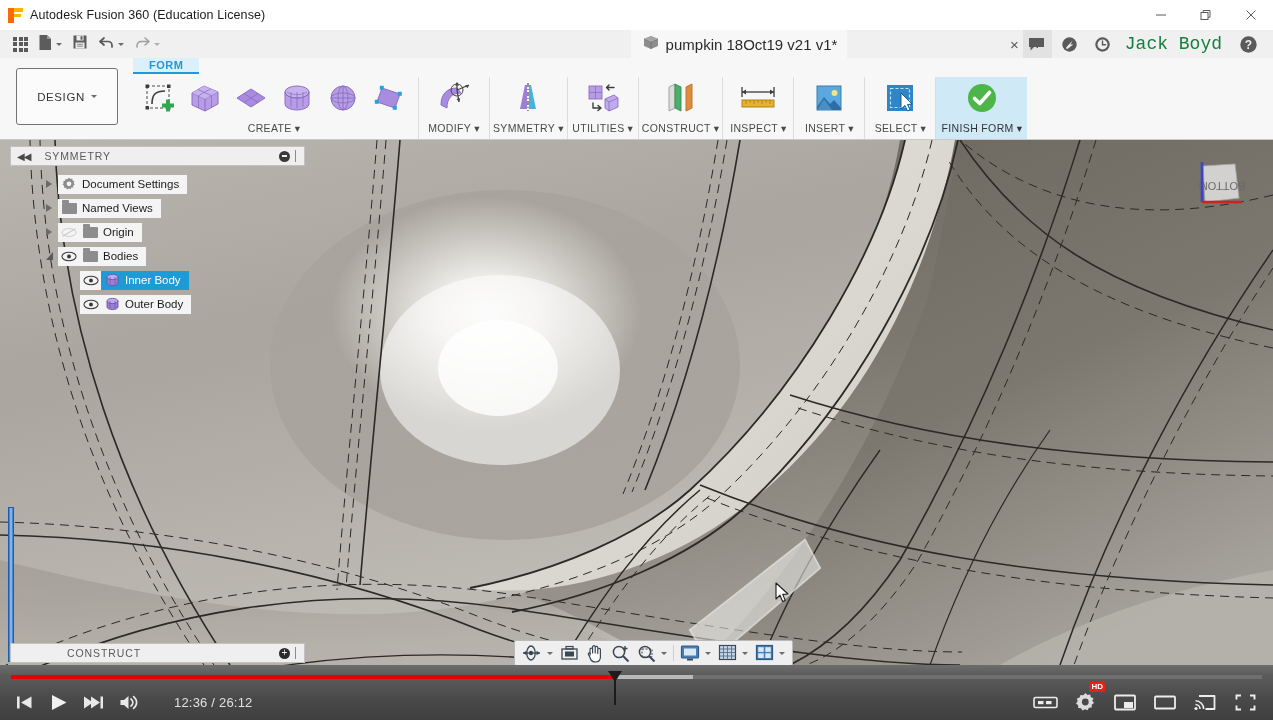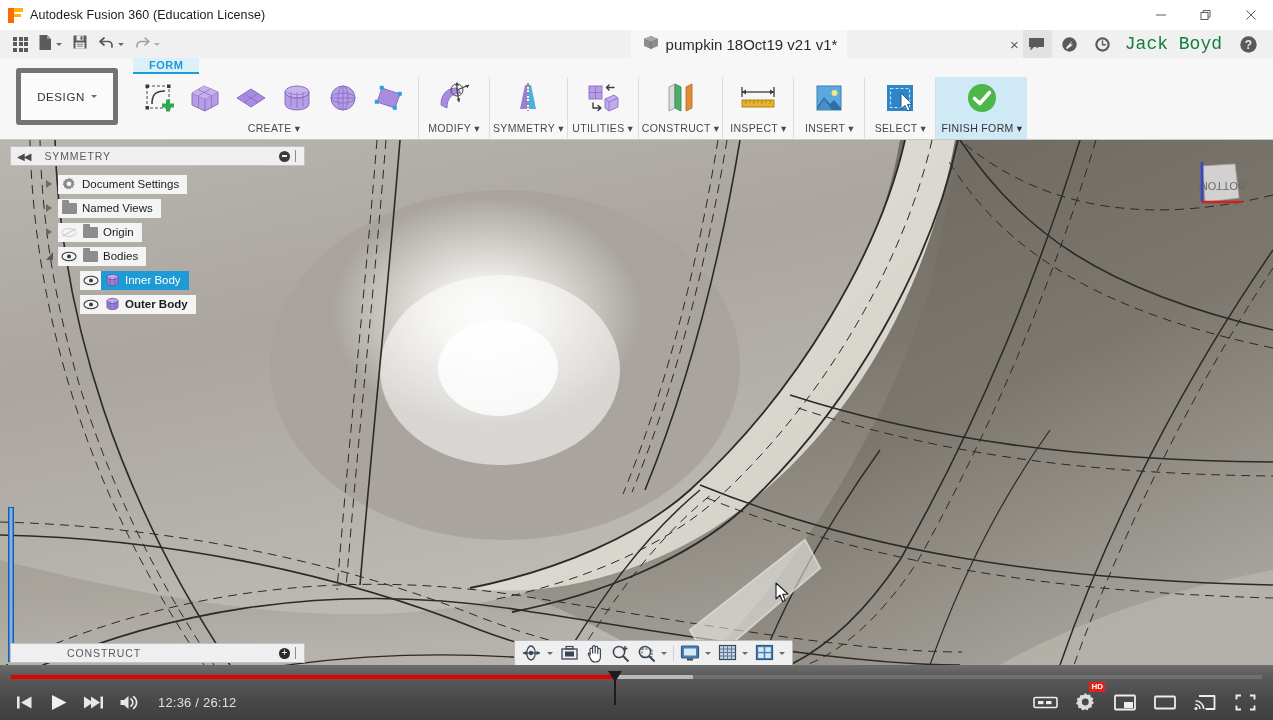--- a/index.html
+++ b/index.html
@@ -83,21 +83,21 @@
     background: #f7f7f7; border-bottom: 1px solid #c9c9c9;
   }
   .ribbon-tabs { position: absolute; top: 0; left: 133px; display: flex; }
   .ribbon-tab {
     height: 16px; padding: 0 16px; font-size: 11px; letter-spacing: .5px;
     color: #1e9ad6; background: #dcf0fa; display: flex; align-items: center;
     justify-content: center; border-bottom: 2px solid #1e9ad6; font-weight: 600;
   }
   .ws-btn {
     position: absolute; left: 16px; top: 10px; width: 102px; height: 57px;
-    border: 5px solid #737373; border-radius: 3px; background: #fbfbfb;
+    border: 1px solid #737373; border-radius: 3px; background: #fbfbfb;
     display: flex; align-items: center; justify-content: center;
   }
   .ws-label { font-size: 11.5px; color: #333; letter-spacing: .6px; }
 
   .panels { position: absolute; left: 130px; top: 19px; height: 62px; display: flex; align-items: flex-start; }
   .panel { position: relative; height: 62px; display: flex; flex-direction: column; align-items: center; padding: 0 3px; }
   .panel + .panel { border-left: 1px solid #dcdcdc; }
   .panel-icons { display: flex; align-items: center; justify-content: center; height: 42px; gap: 2px; padding: 0 4px; }
   .panel-title {
     font-size: 10.5px; color: #4a4a4a; letter-spacing: .35px;
@@ -197,21 +197,21 @@
   .progress-loaded { position: absolute; left: 0; top: 0; height: 4px; background: #b9b9b9; }
   .progress-played { position: absolute; left: 0; top: 0; height: 4px; background: #e80000; }
   .scrub-head { position: absolute; top: -4px; width: 2px; height: 34px; background: #1c1c1c; }
   .scrub-head::before {
     content: ""; position: absolute; left: -6px; top: 0; width: 0; height: 0;
     border-left: 7px solid transparent; border-right: 7px solid transparent; border-top: 11px solid #1c1c1c;
   }
   .ctrl-left { position: absolute; left: 8px; top: 22px; display: flex; align-items: center; gap: 3px; }
   .ctrl-right { position: absolute; right: 12px; top: 22px; display: flex; align-items: center; gap: 8px; }
   .pbtn { width: 32px; height: 30px; display: flex; align-items: center; justify-content: center; }
-  .time { font-size: 13px; color: #e0e0e0; margin-left: 10px; white-space: nowrap; letter-spacing:.2px; }
+  .time { font-size: 13px; color: #e0e0e0; margin-left: 26px; white-space: nowrap; letter-spacing:.2px; }
   .hd-badge {
     position: absolute; right: -4px; top: -5px; background: #e62117; color: #fff;
     font-size: 8px; font-weight: bold; padding: 0px 2px; border-radius: 1px; line-height: 10px;
   }
 </style>
 </head>
 <body>
 
 <div id="app">
 
@@ -797,21 +797,21 @@
             <path d="M2 4 L2 10 A5.5 2.6 0 0 0 13 10 L13 4 Z" fill="#9b7fd4" stroke="#6e53a8" stroke-width="0.9"></path>
             <ellipse cx="7.5" cy="4" rx="5.5" ry="2.6" fill="#c2aaee" stroke="#6e53a8" stroke-width="0.9"></ellipse>
             <line x1="5" y1="4" x2="5" y2="11.4" stroke="#6e53a8" stroke-width="0.7"></line>
             <line x1="10" y1="4" x2="10" y2="11.4" stroke="#6e53a8" stroke-width="0.7"></line>
           </svg>
         </span>
         <span>Inner Body</span>
       </span>
     </div>
 
-    <div class="tnode" style="padding-left:58px;font-weight:bold;">
+    <div class="tnode" style="padding-left:58px;">
       <span class="row-chip" style="background:#f4f4f4;padding-right:2px;">
         <span class="ico">
           <svg width="17" height="11" viewBox="0 0 17 11">
               <ellipse cx="8.5" cy="5.5" rx="7.5" ry="4.5" fill="none" stroke="#3a3a3a" stroke-width="1.1"></ellipse>
               <circle cx="8.5" cy="5.5" r="2.1" fill="#3a3a3a"></circle>
             </svg>
         </span>
       </span>
       <span class="row-chip">
         <span class="ico">

